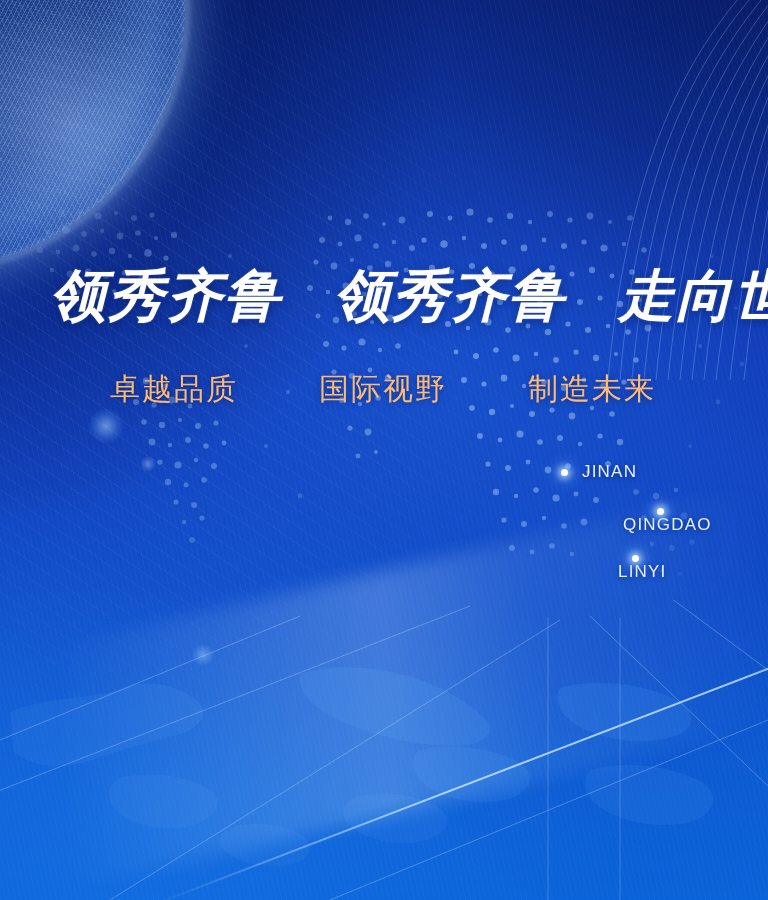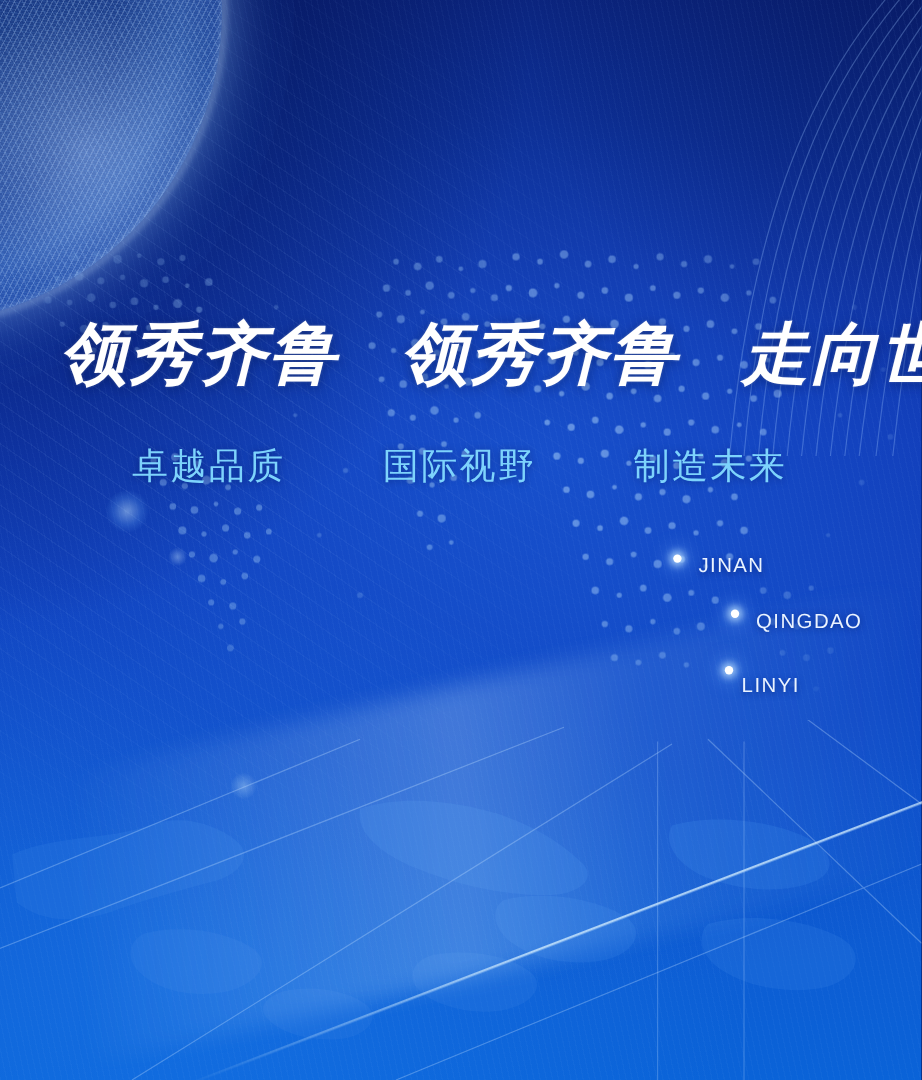--- a/index.html
+++ b/index.html
@@ -198,54 +198,54 @@
   }
   .headline .seg { display: inline-block; font-style: italic; }
   .headline .gap { display: inline-block; width: 20px; }
 
   .subhead {
     position: absolute;
     left: 110px;
     top: 371px;
     font-size: 30px;
     line-height: 1.2;
-    color: #7dd3fc;
+    color: #fdba74;
     letter-spacing: 2px;
     white-space: nowrap;
     text-shadow: 0 1px 6px rgba(4,22,86,0.5);
   }
   .subhead .seg { display: inline-block; }
   .subhead .gap { display: inline-block; width: 62px; }
 
   
   .city {
     position: absolute;
     display: flex;
-    align-items: flex-start;
+    align-items: center;
     white-space: nowrap;
   }
   .city .dot {
     position: relative;
     width: 7px;
     height: 7px;
     border-radius: 50%;
     background: #ffffff;
     box-shadow: 0 0 6px 3px rgba(190,225,255,0.75), 0 0 14px 6px rgba(120,180,255,0.38);
     flex: 0 0 auto;
   }
   .city .label {
     margin-left: 14px;
     font-family: "Liberation Sans", "DejaVu Sans", sans-serif;
     font-size: 17px;
     letter-spacing: 1.2px;
     color: #eaf3ff;
     text-shadow: 0 1px 5px rgba(5,25,95,0.6);
   }
   #city-jinan   { left: 561px; top: 462px; }
-  #city-qingdao { left: 609px; top: 508px; }
+  #city-qingdao { left: 609px; top: 508px; flex-direction: column; }
   #city-linyi   { left: 604px; top: 555px; flex-direction: column; }
 </style>
 </head>
 <body>
 
 <div id="banner">
 
   <div class="layer bg-base"></div>
   <div class="layer bg-radial"></div>
   <div class="layer bg-vignette"></div>

